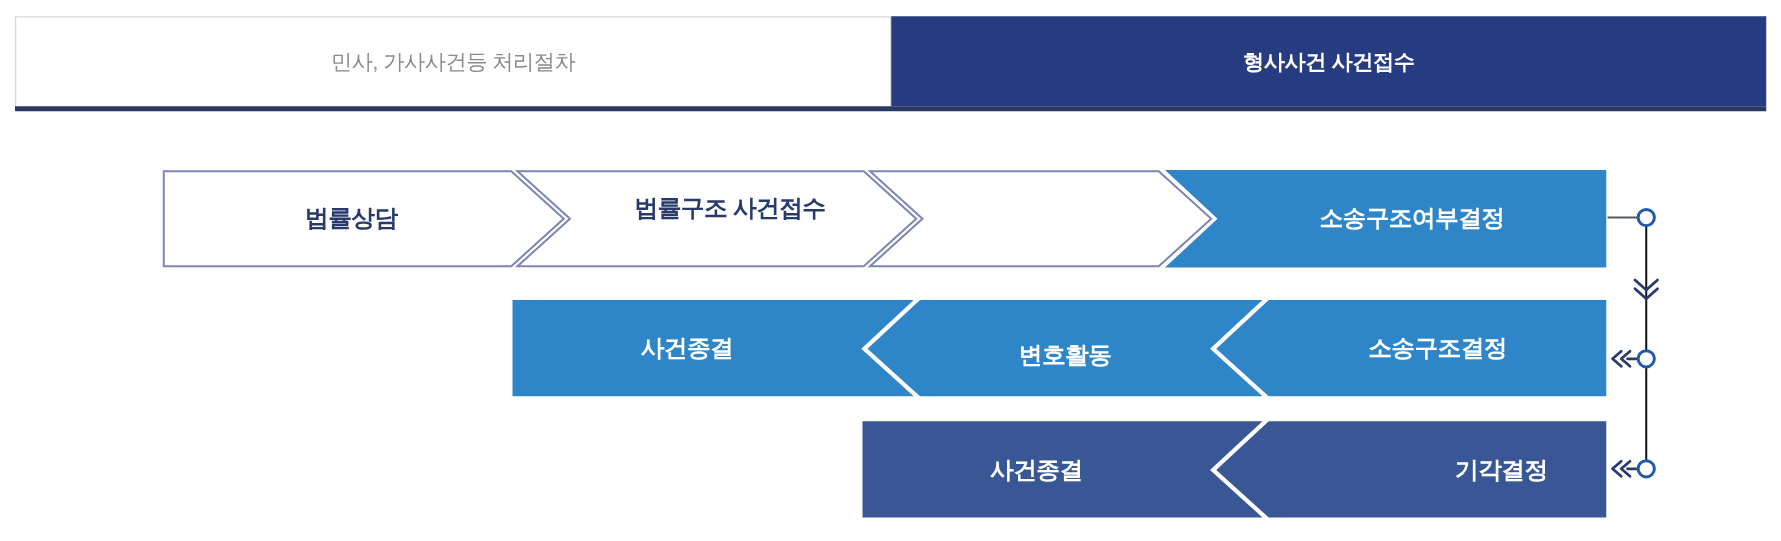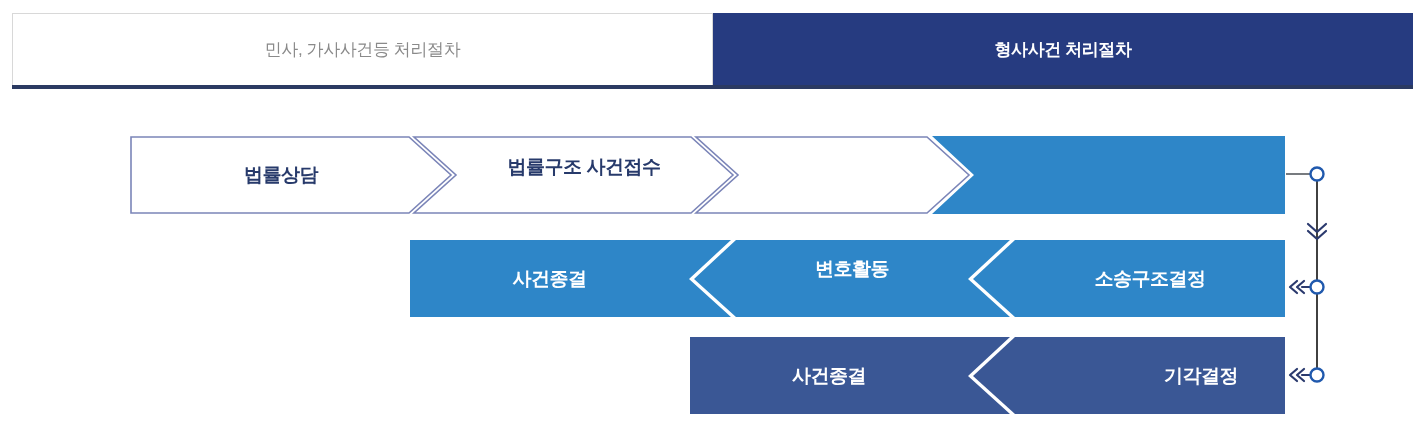--- a/index.html
+++ b/index.html
@@ -58,21 +58,21 @@
   .lbl-dark{color:#273a6b;}
   .lbl-light{color:#ffffff;}
 </style>
 </head>
 <body>
 
 <div class="stage">
 
   <div class="tabbar">
     <div class="tab tab-inactive">민사, 가사사건등 처리절차</div>
-    <div class="tab tab-active">형사사건 처리절차</div>
+    <div class="tab tab-active">형사사건 사건접수</div>
   </div>
   <div class="tab-underline"></div>
 
   <div class="flow">
 
     <svg class="flowsvg" width="1425" height="433" viewBox="0 0 1425 433">
 
       <path d="M131,137 L409,137 L451,175 L409,213 L131,213 Z" fill="#ffffff" stroke="#7b85b8" stroke-width="1.6"></path>
 
       <path d="M414,137 L691,137 L733,175 L691,213 L414,213 L456,175 Z" fill="#ffffff" stroke="#7b85b8" stroke-width="1.6"></path>
@@ -112,22 +112,23 @@
         <line x1="1302" y1="375" x2="1310" y2="375"></line>
       </g>
 
       <circle cx="1317" cy="174" r="6.5" fill="#ffffff" stroke="#2059ad" stroke-width="2.4"></circle>
       <circle cx="1317" cy="287" r="6.5" fill="#ffffff" stroke="#2059ad" stroke-width="2.4"></circle>
       <circle cx="1317" cy="375" r="6.5" fill="#ffffff" stroke="#2059ad" stroke-width="2.4"></circle>
     </svg>
 
     <div class="nodelabel lbl-dark" style="left:131px;top:137px;width:300px;height:76px;">법률상담</div>
     <div class="nodelabel lbl-dark" style="left:456px;top:137px;width:256px;height:60px;">법률구조 사건접수</div>
+    <div class="nodelabel lbl-light" style="left:974px;top:136px;width:311px;height:78px;">소송구조여부결정</div>
 
     <div class="nodelabel lbl-light" style="left:410px;top:240px;width:279px;height:77px;">사건종결</div>
-    <div class="nodelabel lbl-light" style="left:736px;top:230px;width:232px;height:77px;">변호활동</div>
+    <div class="nodelabel lbl-light" style="left:736px;top:245px;width:232px;height:77px;">변호활동</div>
     <div class="nodelabel lbl-light" style="left:1015px;top:240px;width:270px;height:77px;">소송구조결정</div>
 
     <div class="nodelabel lbl-light" style="left:690px;top:337px;width:278px;height:77px;">사건종결</div>
     <div class="nodelabel lbl-light" style="left:1066px;top:337px;width:270px;height:77px;">기각결정</div>
 
   </div>
 </div>
 
 </body></html>

